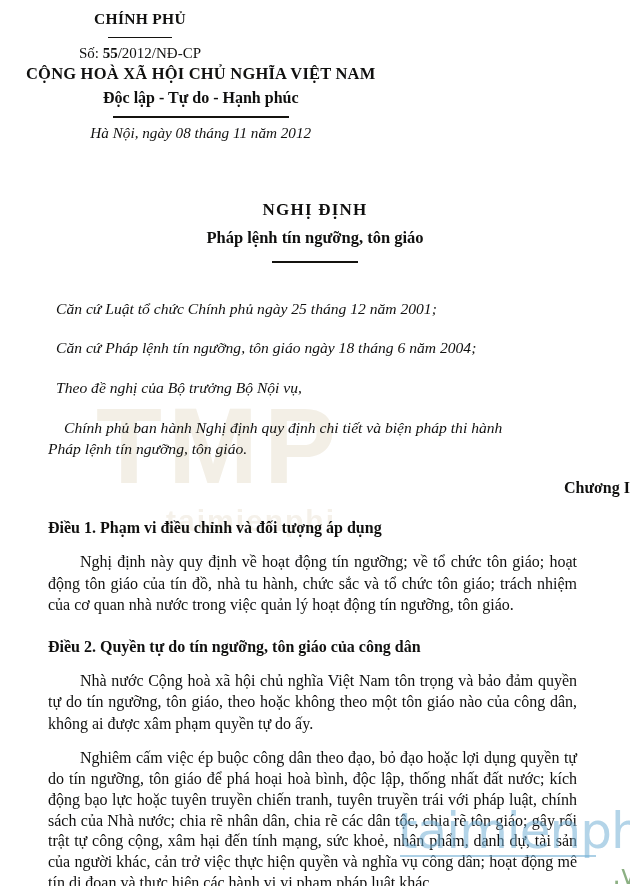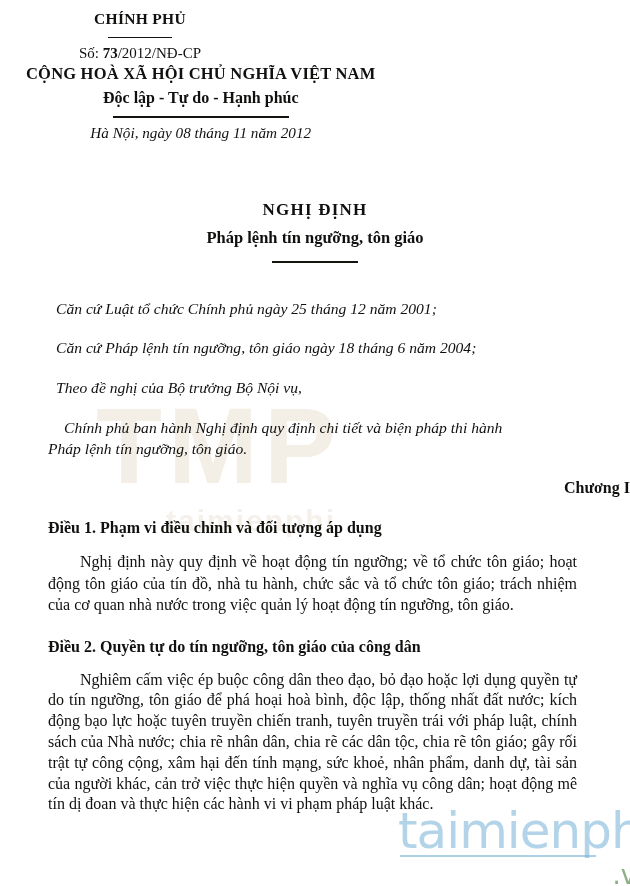--- a/index.html
+++ b/index.html
@@ -244,21 +244,21 @@
     <span class="tmp-sub">taimienphi</span>
   </div>
 
   <div class="content">
 
     <div class="doc-header">
 
       <div class="header-left">
         <div class="org-name">CHÍNH PHỦ</div>
         <div class="rule-short"></div>
-        <div class="doc-number"><span>Số:</span> <b>73</b><span>/2012/NĐ-CP</span></div>
+        <div class="doc-number"><span>Số:</span> <b>55</b><span>/2012/NĐ-CP</span></div>
       </div>
 
       <div class="header-right">
         <div class="country-name">CỘNG HOÀ XÃ HỘI CHỦ NGHĨA VIỆT NAM</div>
         <div class="motto">Độc lập - Tự do - Hạnh phúc</div>
         <div class="rule-medium"></div>
         <div class="place-date">Hà Nội, ngày 08 tháng 11  năm 2012</div>
       </div>
 
     </div>
@@ -284,20 +284,21 @@
 
     <div class="body-section">
 
       <div>
         <div class="article-heading">Điều 1. Phạm vi điều chỉnh và đối tượng áp dụng</div>
         <p class="para">Nghị định này quy định về hoạt động tín ngưỡng; về tổ chức tôn giáo; hoạt động tôn giáo của tín đồ, nhà tu hành, chức sắc và tổ chức tôn giáo; trách nhiệm của cơ quan nhà nước trong việc quản lý hoạt động tín ngưỡng, tôn giáo.</p>
       </div>
 
       <div>
         <div class="article-heading">Điều 2.  Quyền tự do tín ngưỡng, tôn giáo của công dân</div>
+        <p class="para">Nhà nước Cộng hoà xã hội chủ nghĩa Việt Nam tôn trọng và bảo đảm quyền tự do tín ngưỡng, tôn giáo, theo hoặc không theo một tôn giáo nào của công dân, không ai được xâm phạm quyền tự do ấy.</p>
         <p class="para tight">Nghiêm cấm việc ép buộc công dân theo đạo, bỏ đạo hoặc lợi dụng quyền tự do tín ngưỡng, tôn giáo để phá hoại hoà bình, độc lập, thống nhất đất nước; kích động bạo lực hoặc tuyên truyền chiến tranh, tuyên truyền trái với pháp luật, chính sách của Nhà nước; chia rẽ nhân dân, chia rẽ các dân tộc, chia rẽ tôn giáo; gây rối trật tự công cộng, xâm hại đến tính mạng, sức khoẻ, nhân phẩm, danh dự, tài sản của người khác, cản trở việc thực hiện quyền và nghĩa vụ công dân; hoạt động mê tín dị đoan và thực hiện các hành vi vi phạm pháp luật khác.</p>
       </div>
 
     </div>
 
   </div>
 
   <div class="tmp-watermark">
     <span class="wm-main">taimienphi</span>
     <span class="wm-underline"></span>

